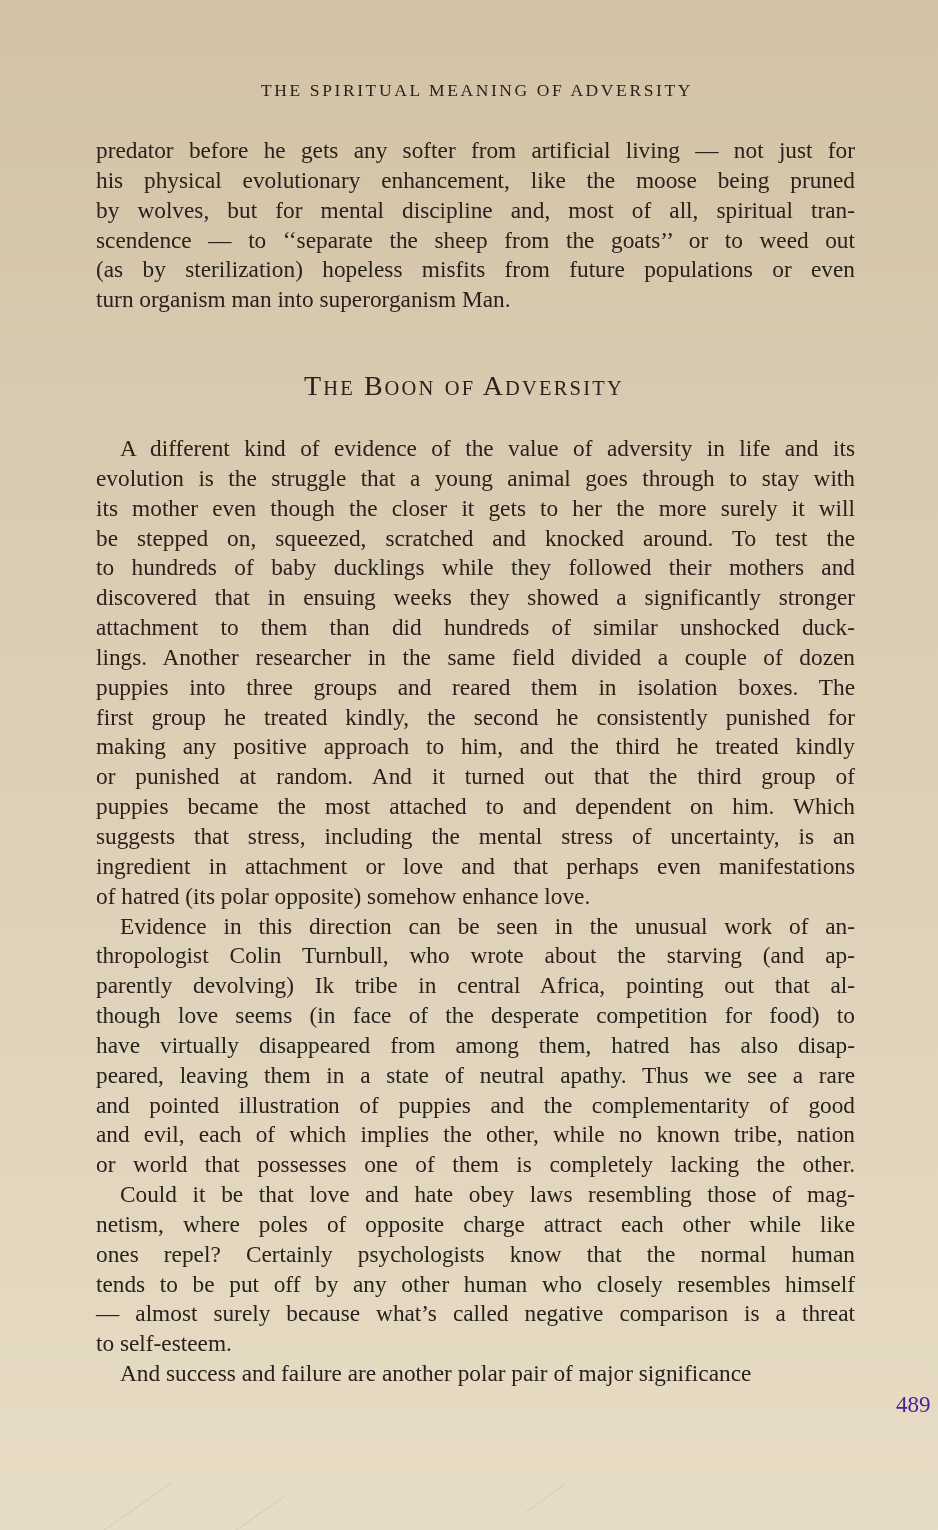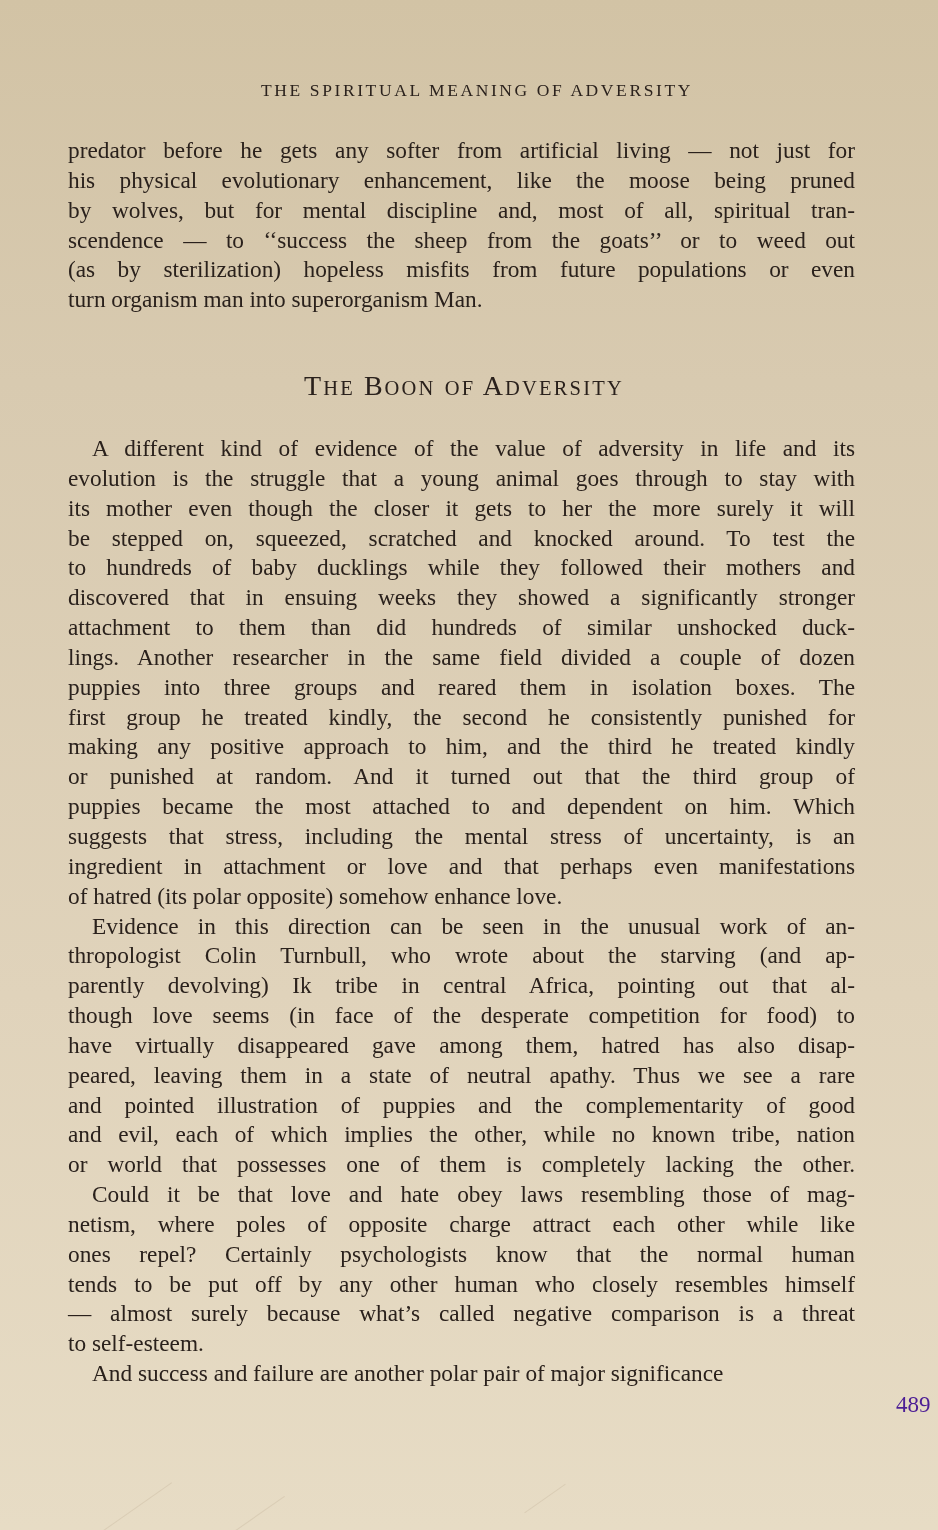--- a/index.html
+++ b/index.html
@@ -41,20 +41,21 @@
       text-align: justify;
       text-align-last: justify;
       color: #2a211c;
     }
     .text-block .line {
       display: block;
       white-space: nowrap;
       text-align: justify;
       text-align-last: justify;
       height: 29.85px;
+      margin-left: 28px;
     }
     .text-block .line.last {
       text-align-last: left;
     }
     .text-block .line.indent {
       padding-left: 24px;
     }
     .block-top { top: 128px; }
     .section-heading {
       position: absolute;
@@ -91,21 +92,21 @@
 <body>
 
 <div class="page">
 
   <div class="running-head">THE SPIRITUAL MEANING OF ADVERSITY</div>
 
   <div class="text-block block-top">
     <span class="line">predator before he gets any softer from artificial living — not just for</span>
     <span class="line">his physical evolutionary enhancement, like the moose being pruned</span>
     <span class="line">by wolves, but for mental discipline and, most of all, spiritual tran-</span>
-    <span class="line">scendence — to ‘‘success the sheep from the goats’’ or to weed out</span>
+    <span class="line">scendence — to ‘‘separate the sheep from the goats’’ or to weed out</span>
     <span class="line">(as by sterilization) hopeless misfits from future populations or even</span>
     <span class="line last">turn organism man into superorganism Man.</span>
   </div>
 
   <div class="section-heading">
     <span>T</span><span class="sc">he</span>
     <span>B</span><span class="sc">oon</span>
     <span class="sc">of</span>
     <span>A</span><span class="sc">dversity</span>
   </div>
@@ -126,21 +127,21 @@
     <span class="line">or punished at random.  And it turned out that the third group of</span>
     <span class="line">puppies became the most attached to and dependent on him.  Which</span>
     <span class="line">suggests that stress, including the mental stress of uncertainty, is an</span>
     <span class="line">ingredient in attachment or love and that perhaps even manifestations</span>
     <span class="line last">of hatred (its polar opposite) somehow enhance love.</span>
 
     <span class="line indent">Evidence in this direction can be seen in the unusual work of an-</span>
     <span class="line">thropologist Colin Turnbull, who wrote about the starving (and ap-</span>
     <span class="line">parently devolving) Ik tribe in central Africa, pointing out that al-</span>
     <span class="line">though love seems (in face of the desperate competition for food) to</span>
-    <span class="line">have virtually disappeared gave among them, hatred has also disap-</span>
+    <span class="line">have virtually disappeared from among them, hatred has also disap-</span>
     <span class="line">peared, leaving them in a state of neutral apathy.  Thus we see a rare</span>
     <span class="line">and pointed illustration of puppies and the complementarity of good</span>
     <span class="line">and evil, each of which implies the other, while no known tribe, nation</span>
     <span class="line">or world that possesses one of them is completely lacking the other.</span>
 
     <span class="line indent">Could it be that love and hate obey laws resembling those of mag-</span>
     <span class="line">netism, where poles of opposite charge attract each other while like</span>
     <span class="line">ones repel?  Certainly psychologists know that the normal human</span>
     <span class="line">tends to be put off by any other human who closely resembles himself</span>
     <span class="line">— almost surely because what’s called negative comparison is a threat</span>

